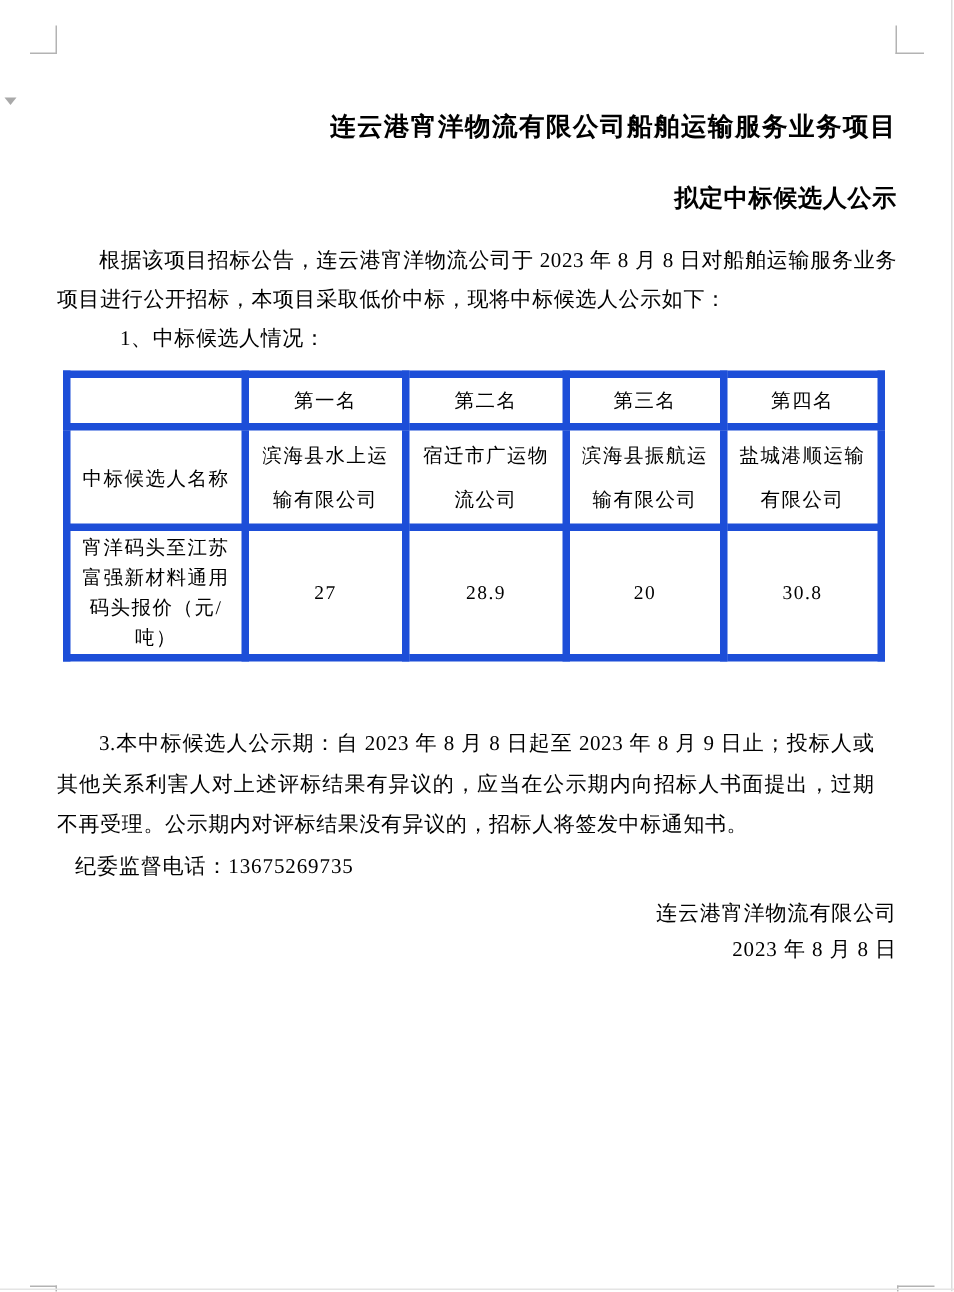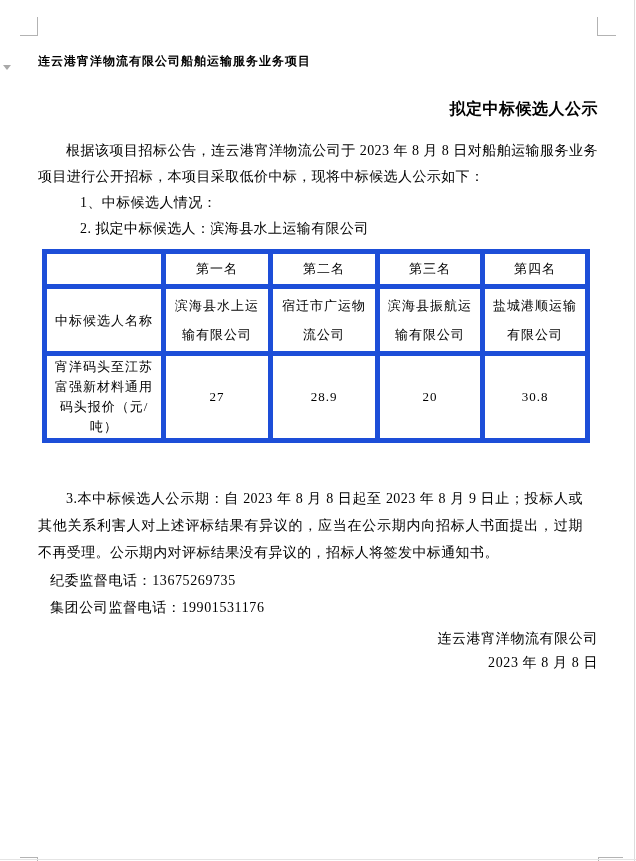--- a/index.html
+++ b/index.html
@@ -25,22 +25,22 @@
   .crop.br{left:598px;top:857px;width:24px;height:4px;border-left-width:1px;border-top-width:1px;}
   .edge-right{position:absolute;right:1px;top:0;width:1px;height:861px;background:#dcdcdc;}
   .edge-bottom{position:absolute;left:0;top:859px;width:636px;height:1px;background:#e4e4e4;}
   .outline-marker{
     position:absolute;left:3px;top:65px;width:0;height:0;
     border-left:4px solid transparent;border-right:4px solid transparent;
     border-top:5px solid #a9a9a9;
   }
   
   .doc-title{
-    margin:50px 0 0 0;text-align:left;
-    font-size:12px;font-weight:bold;letter-spacing:1px;line-height:22px;
+    margin:74px 0 0 0;text-align:right;
+    font-size:17px;font-weight:bold;letter-spacing:1px;line-height:22px;
   }
   .doc-subtitle{
     margin:26px 0 0 0;text-align:right;
     font-size:16px;font-weight:bold;letter-spacing:0.5px;line-height:22px;
   }
   .para{
     margin:18px 0 0 0;
     font-size:14px;line-height:26px;letter-spacing:0.4px;
     text-align:justify;text-indent:2em;
   }
@@ -102,21 +102,20 @@
   <div class="content">
 
     <p class="doc-title">连云港宵洋物流有限公司船舶运输服务业务项目</p>
 
     <p class="doc-subtitle">拟定中标候选人公示</p>
 
     <p class="para">根据该项目招标公告，连云港宵洋物流公司于 2023 年 8 月 8 日对船舶运输服务业务项目进行公开招标，本项目采取低价中标，现将中标候选人公示如下：</p>
 
     <p class="list-line">1、中标候选人情况：</p>
 
-    <p class="list-line">2. 拟定中标候选人：滨海县水上运输有限公司</p>
 
     <table class="bid">
       <colgroup>
         <col style="width:119px">
           <col style="width:107px">
           <col style="width:107px">
           <col style="width:105px">
           <col style="width:105px">
       </colgroup>
       <tbody>
@@ -140,19 +139,18 @@
           <td class="val">28.9</td>
           <td class="val">20</td>
           <td class="val">30.8</td>
         </tr>
       </tbody>
     </table>
 
     <p class="notice">3.本中标候选人公示期：自 2023 年 8 月 8 日起至 2023 年 8 月 9 日止；投标人或其他关系利害人对上述评标结果有异议的，应当在公示期内向招标人书面提出，过期不再受理。公示期内对评标结果没有异议的，招标人将签发中标通知书。</p>
 
     <p class="contact">纪委监督电话：13675269735</p>
-    <p class="contact">集团公司监督电话：19901531176</p>
 
     <p class="sig">连云港宵洋物流有限公司</p>
     <p class="sig" style="margin-top:0;">2023 年 8 月 8 日</p>
 
   </div>
 </div>
 
 </body></html>

